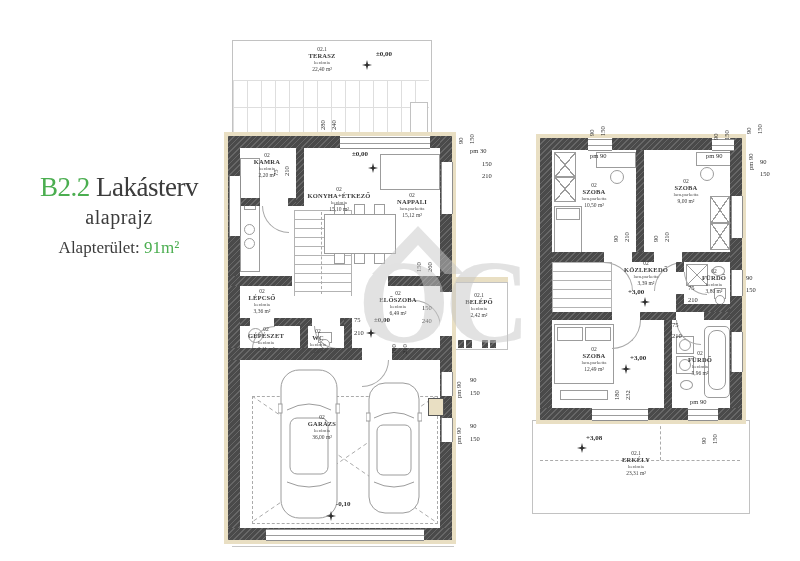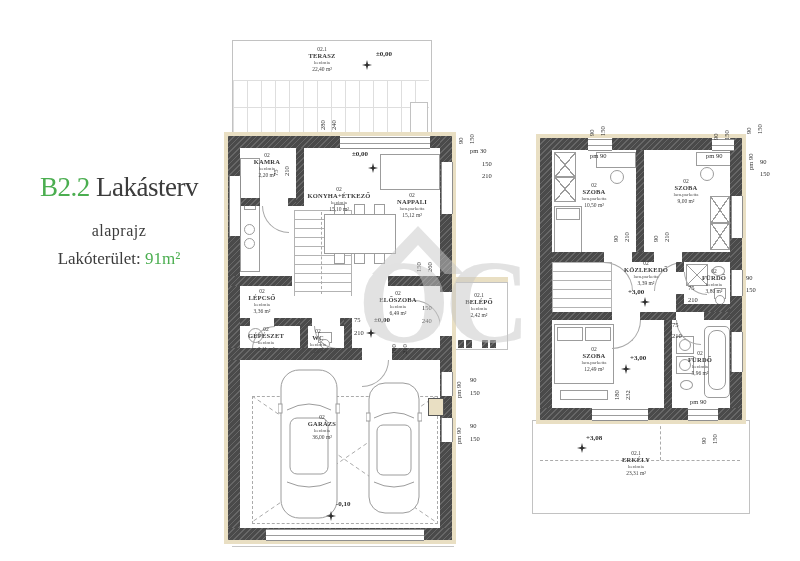--- a/index.html
+++ b/index.html
@@ -41,41 +41,41 @@
   .rl-mat{font-size:5px;color:#555;}
   .rl-area{font-size:5.5px;color:#444;}
   .dim{position:absolute;font-size:6.5px;color:#2d2d2d;white-space:nowrap;z-index:21;}
   .dimv{position:absolute;font-size:6.5px;color:#2d2d2d;white-space:nowrap;z-index:21;
         writing-mode:vertical-rl;transform:rotate(180deg);}
   .lvl{position:absolute;font-size:7px;font-weight:bold;color:#2d2d2d;white-space:nowrap;z-index:21;}
   .star{position:absolute;z-index:21;}
   
   .panel{position:absolute;left:16px;top:172px;width:206px;text-align:center;z-index:30;}
   .p-title{font-size:27px;letter-spacing:-.5px;white-space:nowrap;}
-  .p-sub{font-size:16px;margin-top:19px;letter-spacing:.5px;}
+  .p-sub{font-size:20px;margin-top:3px;letter-spacing:.5px;}
   .p-line{font-size:17px;white-space:nowrap;}
   .p-a1{margin-top:27px;}
   .p-a2{margin-top:9px;}
   .green{color:#4bae50;}
   
   .wm{position:absolute;left:0;top:0;width:800px;height:561px;z-index:40;opacity:.5;pointer-events:none;}
   .wm-oc{position:absolute;left:358px;top:244px;font-size:118px;font-weight:bold;line-height:1;
          color:#c6c6c6;letter-spacing:-5px;}
   .wm-w1{position:absolute;left:332px;top:288px;font-size:37px;font-weight:bold;color:#cecece;letter-spacing:13px;}
   .wm-w2{position:absolute;left:332px;top:332px;font-size:37px;font-weight:bold;color:#cecece;letter-spacing:8px;}
 </style>
 </head>
 <body>
 
 <div class="canvas">
 
   <div class="panel">
     <div class="p-title"><span class="green">B2.2</span> <span>Lakásterv</span></div>
     <div class="p-sub">alaprajz</div>
-    <div class="p-line p-a2"><span>Lakóterület:</span> <span class="green">91m²</span></div>
+    <div class="p-line p-a2"><span>Alapterület:</span> <span class="green">91m²</span></div>
   </div>
 
   <div class="tl" style="left:232px;top:40px;width:198px;height:96px;"></div>
   <div class="tiles" style="left:233px;top:80px;width:196px;height:55px;"></div>
   <div class="tl" style="left:410px;top:102px;width:16px;height:32px;"></div>
   <div class="rlabel" style="left:294px;top:46px;width:56px;">
     <div class="rl-id">02.1</div>
     <div class="rl-name">TERASZ</div>
     <div class="rl-mat">kerámia</div>
     <div class="rl-area">22,40 m²</div>

